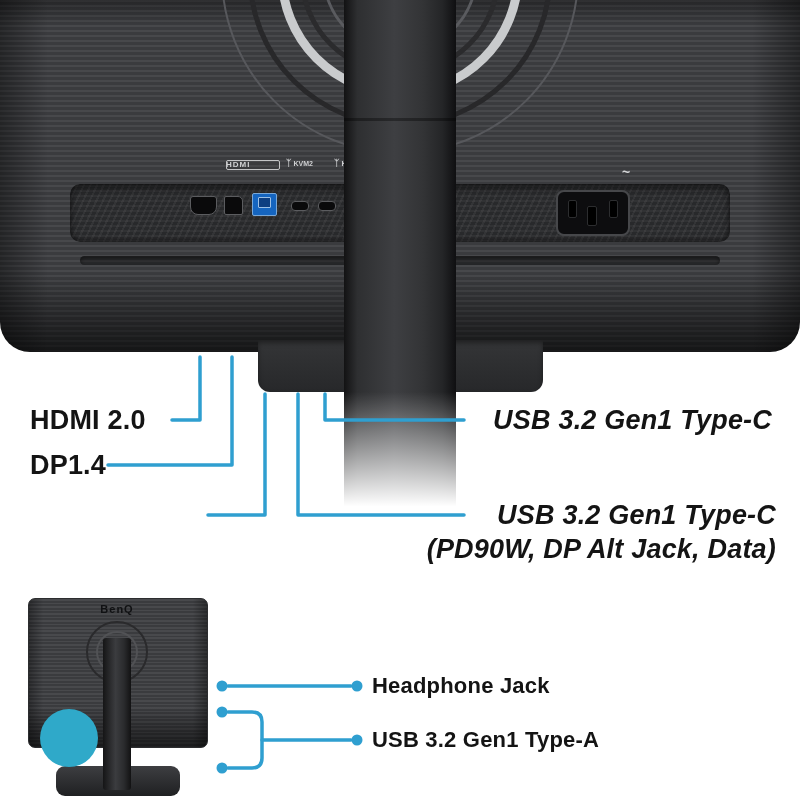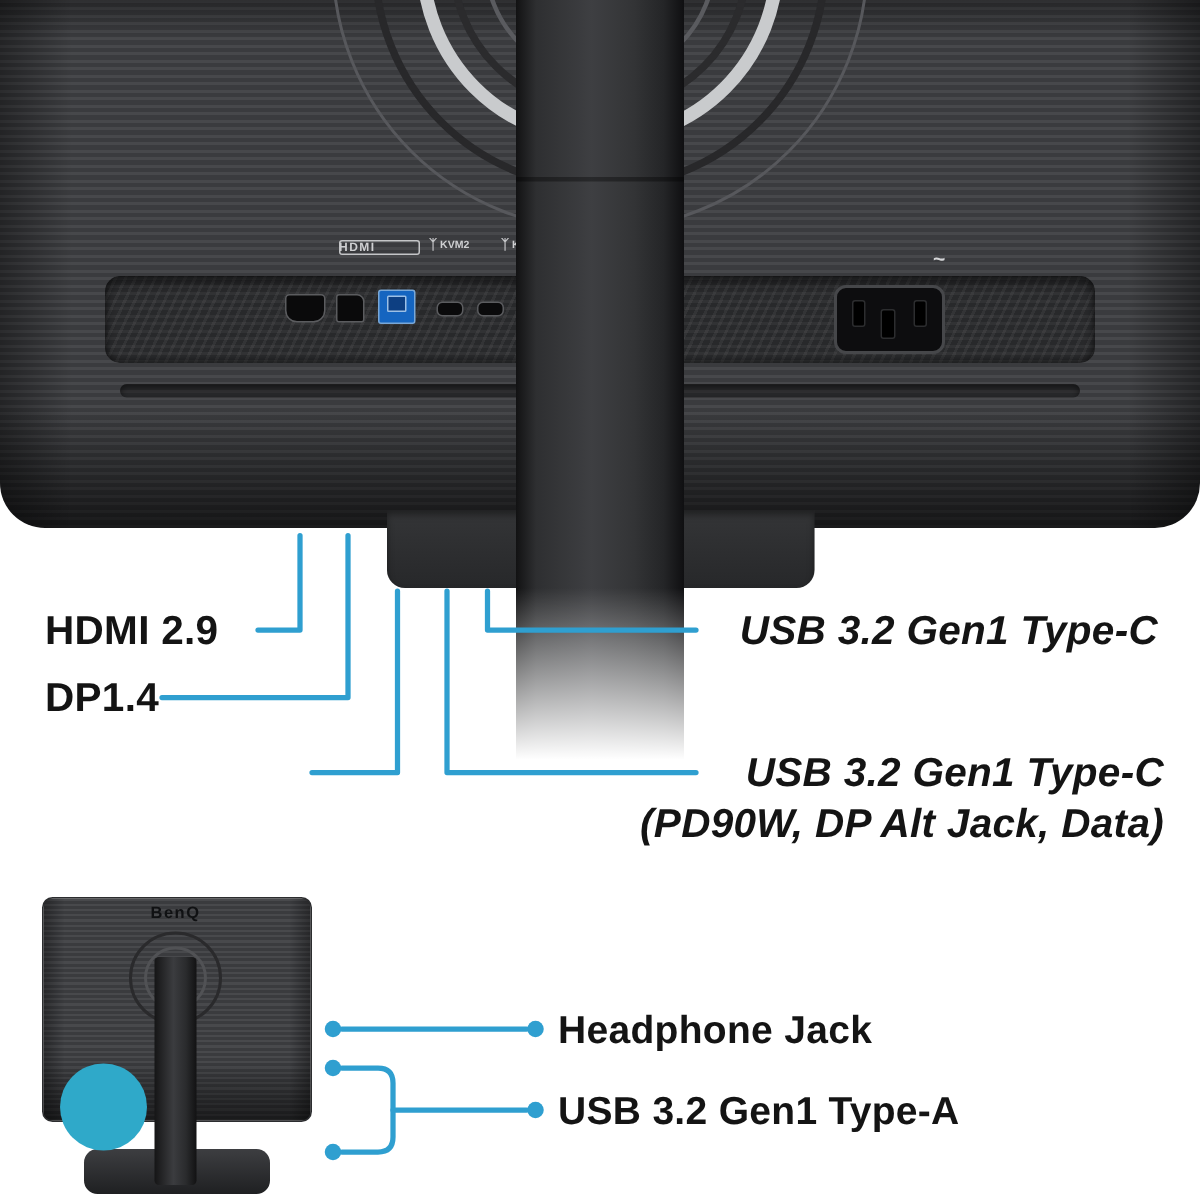--- a/index.html
+++ b/index.html
@@ -102,21 +102,21 @@
   }
   
   .callouts{position:absolute;left:0;top:0;z-index:50;pointer-events:none;}
   .cs{fill:none;stroke:var(--accent);stroke-width:3.5;stroke-linecap:round;stroke-linejoin:round;}
   .cd{fill:var(--accent);}
   .lbl{
     position:absolute;z-index:60;color:var(--label);
     font-size:27px;line-height:34px;font-weight:600;letter-spacing:.2px;white-space:nowrap;
   }
   .lbl.right{text-align:right;font-style:italic;}
-  .lbl.small{font-size:26px;line-height:26px;text-align:right;}
+  .lbl.small{font-size:22px;line-height:26px;text-align:right;}
 </style>
 </head>
 <body>
 
 <div class="stage">
 
   <div class="monitor-top">
     <svg class="mount-rings" width="380" height="160">
       <circle cx="190" cy="-25" r="178" fill="none" stroke="#57585c" stroke-width="2"></circle>
       <circle cx="190" cy="-25" r="150" fill="none" stroke="#28282a" stroke-width="5"></circle>
@@ -183,21 +183,21 @@
     <circle class="cd" cx="357" cy="686" r="5.5"></circle>
 
     <circle class="cd" cx="222" cy="712" r="5.5"></circle>
     <circle class="cd" cx="222" cy="768" r="5.5"></circle>
     <path class="cs" d="M228 712 L252 712 Q262 712 262 722 L262 758 Q262 768 252 768 L228 768"></path>
     <path class="cs" d="M262 740 L351 740"></path>
     <circle class="cd" cx="357" cy="740" r="5.5"></circle>
   </svg>
 
   <div class="lbl" style="left:30px;top:403px;">
-    <div>HDMI 2.9</div>
+    <div>HDMI 2.0</div>
   </div>
   <div class="lbl" style="left:30px;top:448px;">
     <div>DP1.4</div>
   </div>
   <div class="lbl" style="left:30px;top:498px;">
   </div>
   <div class="lbl right" style="right:28px;top:403px;">
     <div>USB 3.2 Gen1 Type-C</div>
   </div>
   <div class="lbl right" style="right:24px;top:498px;">

